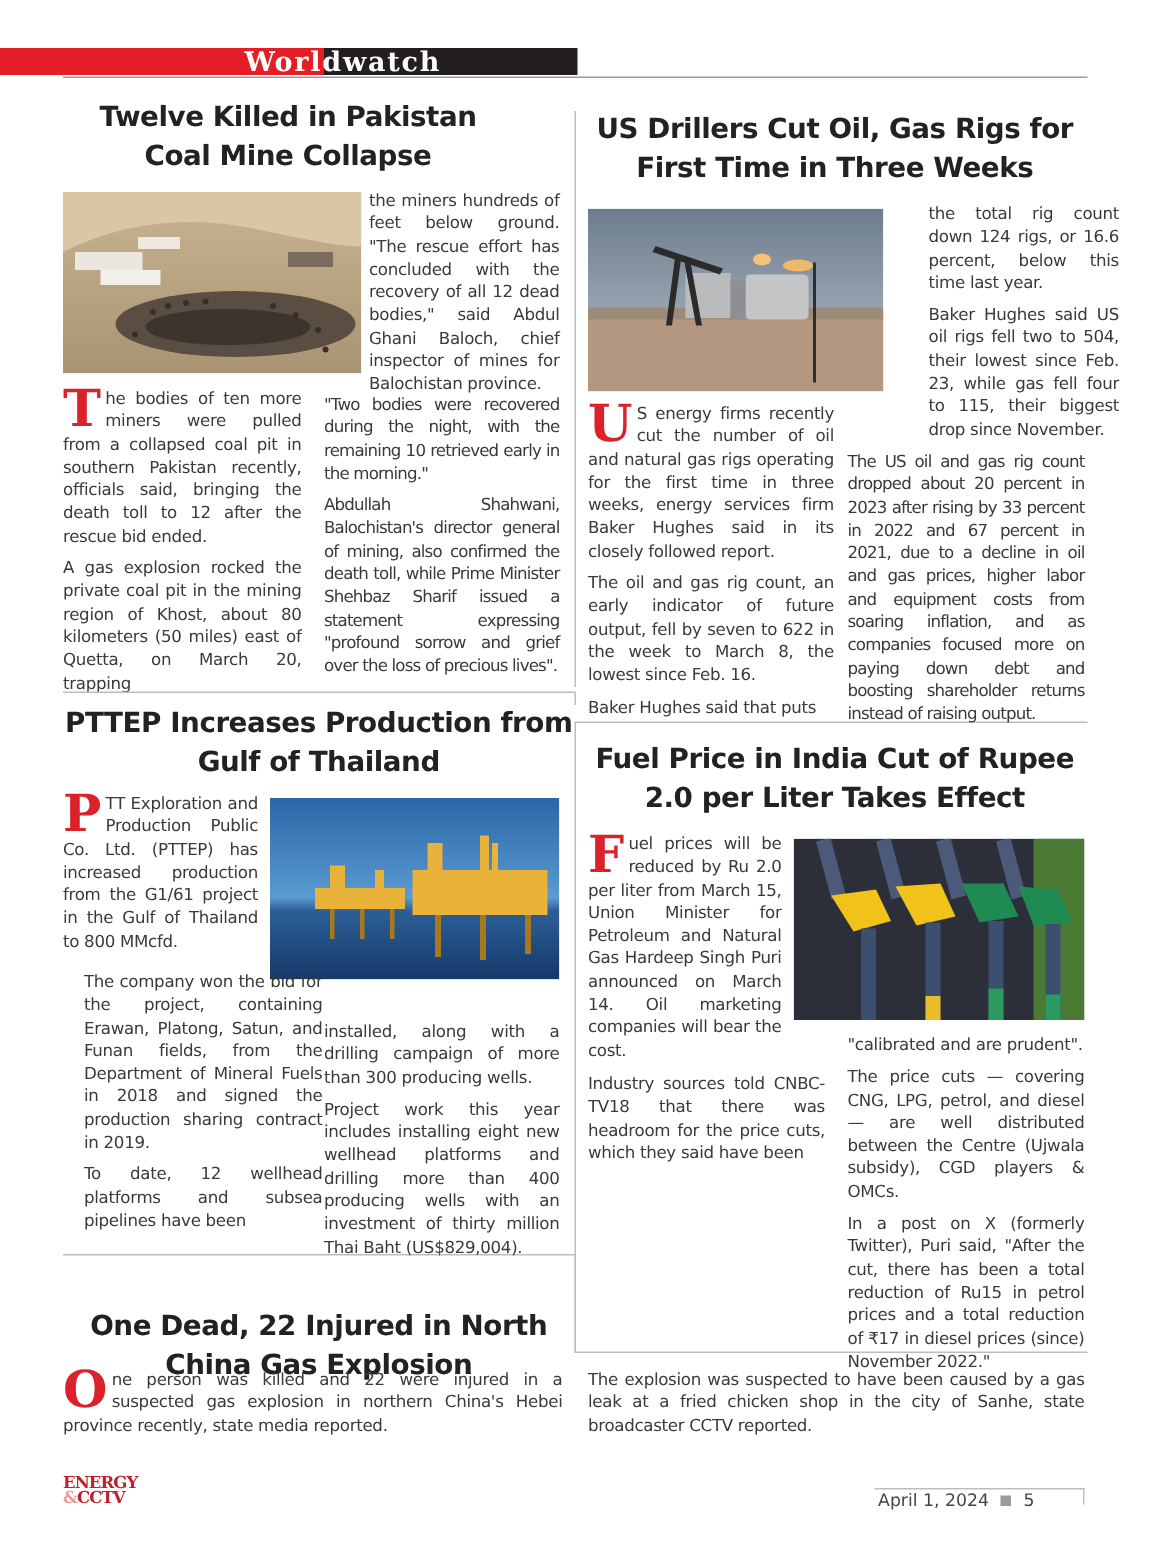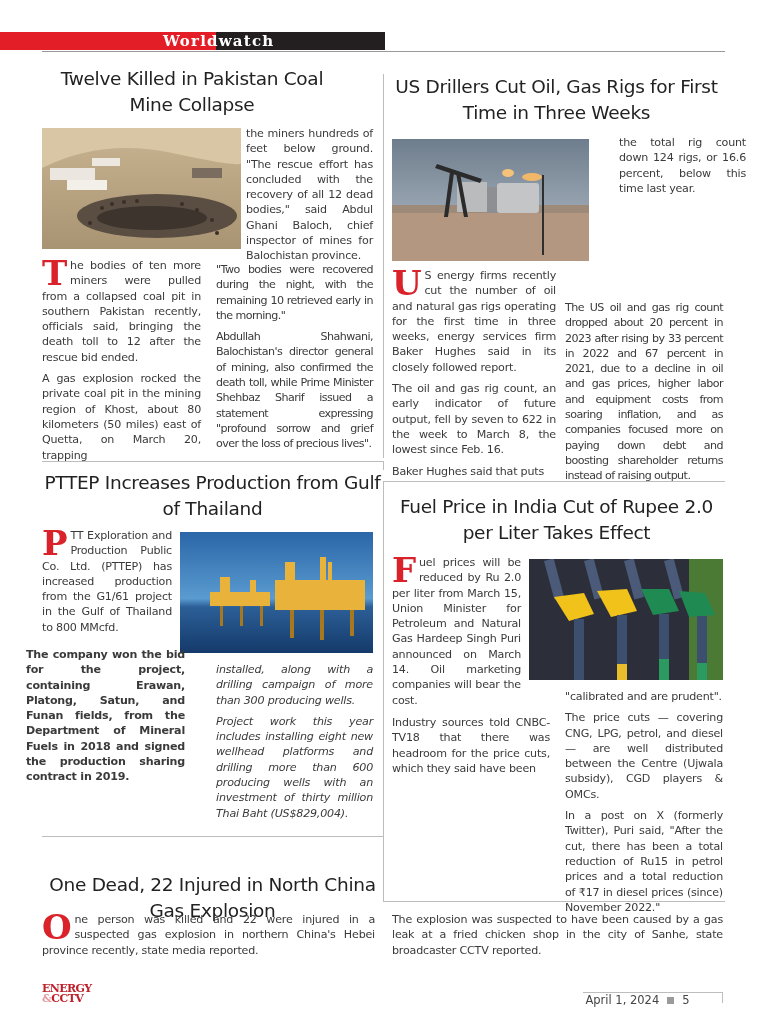--- a/index.html
+++ b/index.html
@@ -5,27 +5,27 @@
   * { box-sizing: border-box; margin: 0; padding: 0; }
   html, body { width: 768px; height: 1032px; background: #ffffff; overflow: hidden; }
   body { position: relative; font-family: "DejaVu Sans", sans-serif; color: #333; }
 
   .abs { position: absolute; }
 
   
   .hdr-red { left: 0; top: 32px; width: 216px; height: 18px; background: #e31e26; }
   .hdr-dark { left: 216px; top: 32px; width: 169px; height: 18px; background: #231f20; }
   .hdr-line { left: 42px; top: 51px; width: 683px; height: 1px; background: #9a9a9a; }
-  .hdr-title { left: 0; top: 32px; width: 385px; height: 18px; font-family: "DejaVu Serif", serif; font-weight: bold; font-size: 15px; letter-spacing: 1.2px; line-height: 19px; }
+  .hdr-title { left: 0; top: 32px; width: 385px; height: 18px; font-family: "DejaVu Serif", serif; font-weight: bold; font-size: 18px; letter-spacing: 1.2px; line-height: 19px; }
   .hdr-title .w1 { color: #ffffff; }
   .hdr-title .w2 { color: #ffffff; }
   .hdr-title-inner { position: absolute; left: 163px; top: 0; white-space: nowrap; }
 
   
-  .headline { font-family: "DejaVu Sans", sans-serif; font-weight: normal; color: #222; text-align: center; font-size: 18.5px; line-height: 26px; letter-spacing: -0.3px; }
+  .headline { font-family: "DejaVu Sans", sans-serif; font-weight: bold; color: #222; text-align: center; font-size: 18.5px; line-height: 26px; letter-spacing: -0.3px; }
 
   
   .txt { font-family: "DejaVu Sans", sans-serif; font-size: 11.1px; line-height: 15.3px; color: #3a3a3a; text-align: justify; letter-spacing: -0.2px; }
   .txt p { margin-bottom: 6px; }
   .txt.cond { letter-spacing: -0.55px; }
   .dropcap { float: left; font-family: "DejaVu Serif", serif; font-weight: bold; color: #d9222a; font-size: 34px; line-height: 27px; margin: 2px 3px 0 0; }
 
   
   .vline { width: 1px; background: #bdbdbd; }
   .hline { height: 1px; background: #bdbdbd; }
@@ -129,20 +129,21 @@
   </svg>
 </div>
 
 <div class="abs txt" style="left:392px; top:268px; width:164px;">
   <p><span class="dropcap">U</span><span>S energy firms recently cut the number of oil and natural gas rigs operating for the first time in three weeks, energy services firm Baker Hughes said in its closely followed report.</span></p>
   <p>The oil and gas rig count, an early indicator of future output, fell by seven to 622 in the week to March 8, the lowest since Feb. 16.</p>
   <p>Baker Hughes said that puts</p>
 </div>
 <div class="abs txt" style="left:596px; top:135px; width:127px;margin-left:23px;">
   <p>the total rig count down 124 rigs, or 16.6 percent, below this time last year.</p>
+  <p>Baker Hughes said US oil rigs fell two to 504, their lowest since Feb. 23, while gas fell four to 115, their biggest drop since November.</p>
 </div>
 <div class="abs txt cond" style="left:565px; top:300px; width:158px;">
   <p>The US oil and gas rig count dropped about 20 percent in 2023 after rising by 33 percent in 2022 and 67 percent in 2021, due to a decline in oil and gas prices, higher labor and equipment costs from soaring inflation, and as companies focused more on paying down debt and boosting shareholder returns instead of raising output.</p>
 </div>
 
 <div class="abs headline" style="left:42px; top:470px; width:341px;">PTTEP Increases Production from Gulf of Thailand</div>
 
 <div class="abs photo" style="left:180px; top:532px; width:193px; height:121px;">
   <svg width="193" height="121" viewBox="0 0 193 121">
     <defs>
@@ -170,26 +171,27 @@
       <rect x="110" y="78" width="4" height="28"></rect>
         <rect x="140" y="78" width="4" height="30"></rect>
         <rect x="170" y="78" width="4" height="26"></rect>
     </g>
   </svg>
 </div>
 
 <div class="abs txt" style="left:42px; top:528px; width:130px;">
   <p><span class="dropcap">P</span><span>TT Exploration and Production Public Co. Ltd. (PTTEP) has increased production from the G1/61 project in the Gulf of Thailand to 800 MMcfd.</span></p>
 </div>
-<div class="abs txt" style="left:26px; top:647px; width:159px;font-weight:bold;">
+<div class="abs txt" style="left:56px; top:647px; width:159px;">
   <p>The company won the bid for the project, containing Erawan, Platong, Satun, and Funan fields, from the Department of Mineral Fuels in 2018 and signed the production sharing contract in 2019.</p>
-</div>
-<div class="abs txt" style="left:216px; top:662px; width:157px;font-style:italic;">
+  <p>To date, 12 wellhead platforms and subsea pipelines have been</p>
+</div>
+<div class="abs txt" style="left:216px; top:680px; width:157px;">
   <p>installed, along with a drilling campaign of more than 300 producing wells.</p>
-  <p>Project work this year includes installing eight new wellhead platforms and drilling more than 600 producing wells with an investment of thirty million Thai Baht (US$829,004).</p>
+  <p>Project work this year includes installing eight new wellhead platforms and drilling more than 400 producing wells with an investment of thirty million Thai Baht (US$829,004).</p>
 </div>
 
 <div class="abs headline" style="left:393px; top:494px; width:327px;">Fuel Price in India Cut of Rupee 2.0 per Liter Takes Effect</div>
 
 <div class="abs photo" style="left:529px; top:559px; width:194px; height:121px;">
   <svg width="194" height="121" viewBox="0 0 194 121">
     <rect width="194" height="121" fill="#2c2f3a"></rect>
     <rect x="160" y="0" width="34" height="121" fill="#4b7a34"></rect>
     <g fill="#4a5a78">
       <rect x="20" y="0" width="10" height="40" transform="rotate(-15 25 20)"></rect>

